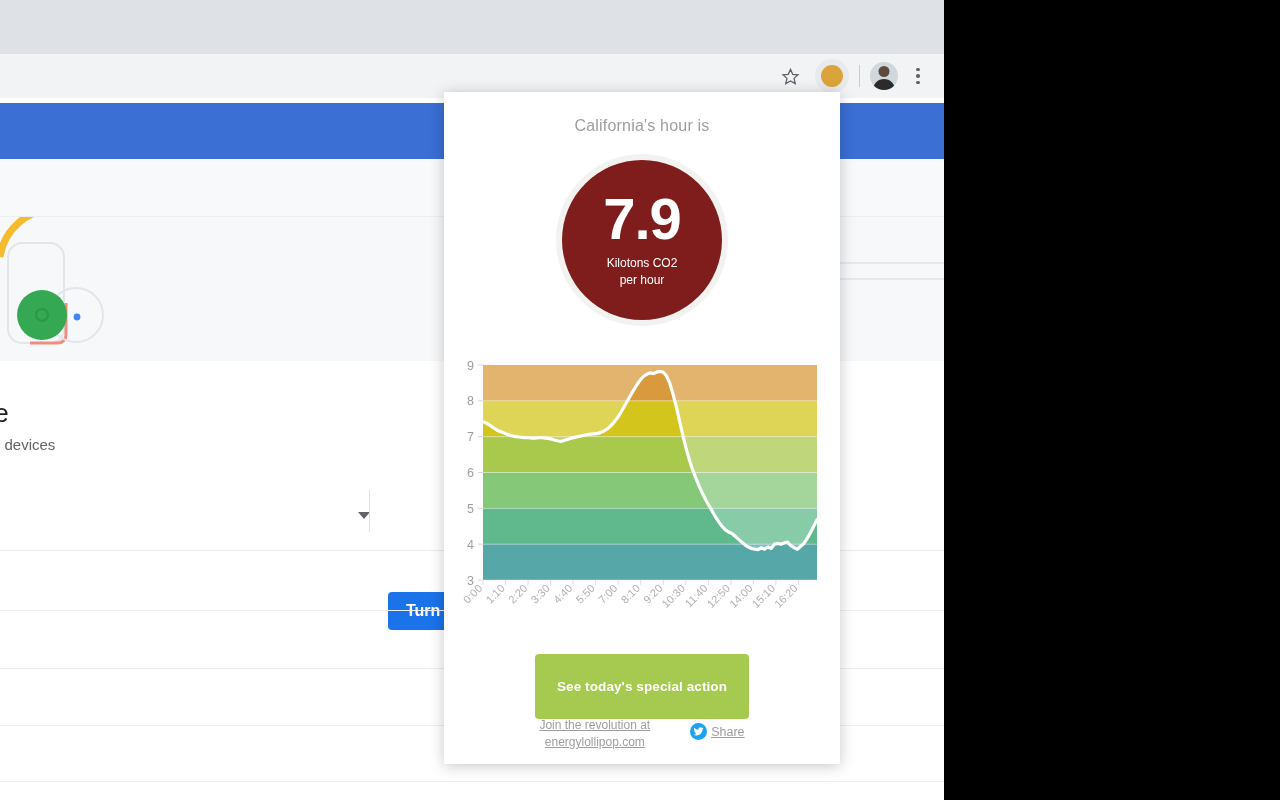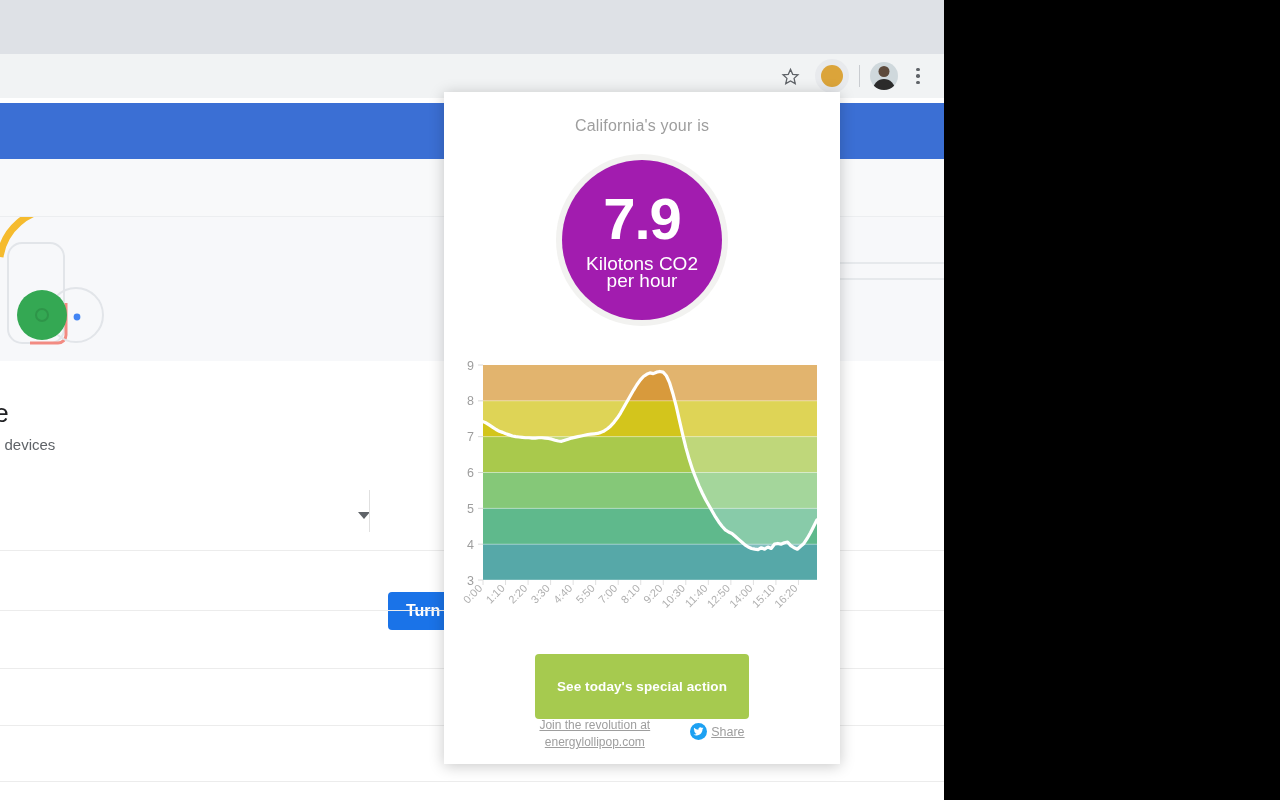--- a/index.html
+++ b/index.html
@@ -102,25 +102,25 @@
     text-align: center; padding-top: 24px;
     font-size: 16px; line-height: 20px; color: #9e9e9e; letter-spacing: .2px;
   }
   .gauge-wrap { display: flex; justify-content: center; margin-top: 18px; }
   .gauge-ring {
     width: 172px; height: 172px; border-radius: 50%;
     background: #f2f2f0; display: flex; align-items: center; justify-content: center;
   }
   .gauge {
     width: 160px; height: 160px; border-radius: 50%;
-    background: #a21caf; color: #fff; text-align: center;
+    background: #7f1d1d; color: #fff; text-align: center;
     display: flex; flex-direction: column; align-items: center; justify-content: center;
   }
   .gauge-value { font-size: 58px; font-weight: bold; line-height: .96; letter-spacing: -1px; }
-  .gauge-unit { font-size: 19px; line-height: 17px; margin-top: 8px; }
+  .gauge-unit { font-size: 12px; line-height: 17px; margin-top: 8px; }
 
   
   .chart { position: absolute; left: 0; top: 268px; width: 396px; height: 270px; }
   .chart svg { display: block; }
   .ylab { font-size: 12.5px; fill: #9e9e9e; font-family: "Liberation Sans", sans-serif; }
   .xlab { font-size: 11px; fill: #b0b0b0; font-family: "Liberation Sans", sans-serif; }
 
   
   .action-wrap { position: absolute; left: 0; top: 562px; width: 396px; text-align: center; }
   .action-btn {
@@ -207,21 +207,21 @@
     <div class="list-line" style="top:452px"></div>
     <div class="list-line" style="top:512px"></div>
     <div class="list-line" style="top:570px"></div>
     <div class="list-line" style="top:627px"></div>
     <div class="list-line" style="top:683px"></div>
   </div>
 
   <div class="popup">
 
     <div class="popup-head">
-      <div>California's your is</div>
+      <div>California's hour is</div>
     </div>
 
     <div class="gauge-wrap">
       <div class="gauge-ring">
         <div class="gauge">
           <div class="gauge-value">7.9</div>
           <div class="gauge-unit">
             <div>Kilotons CO2</div>
             <div>per hour</div>
           </div>

